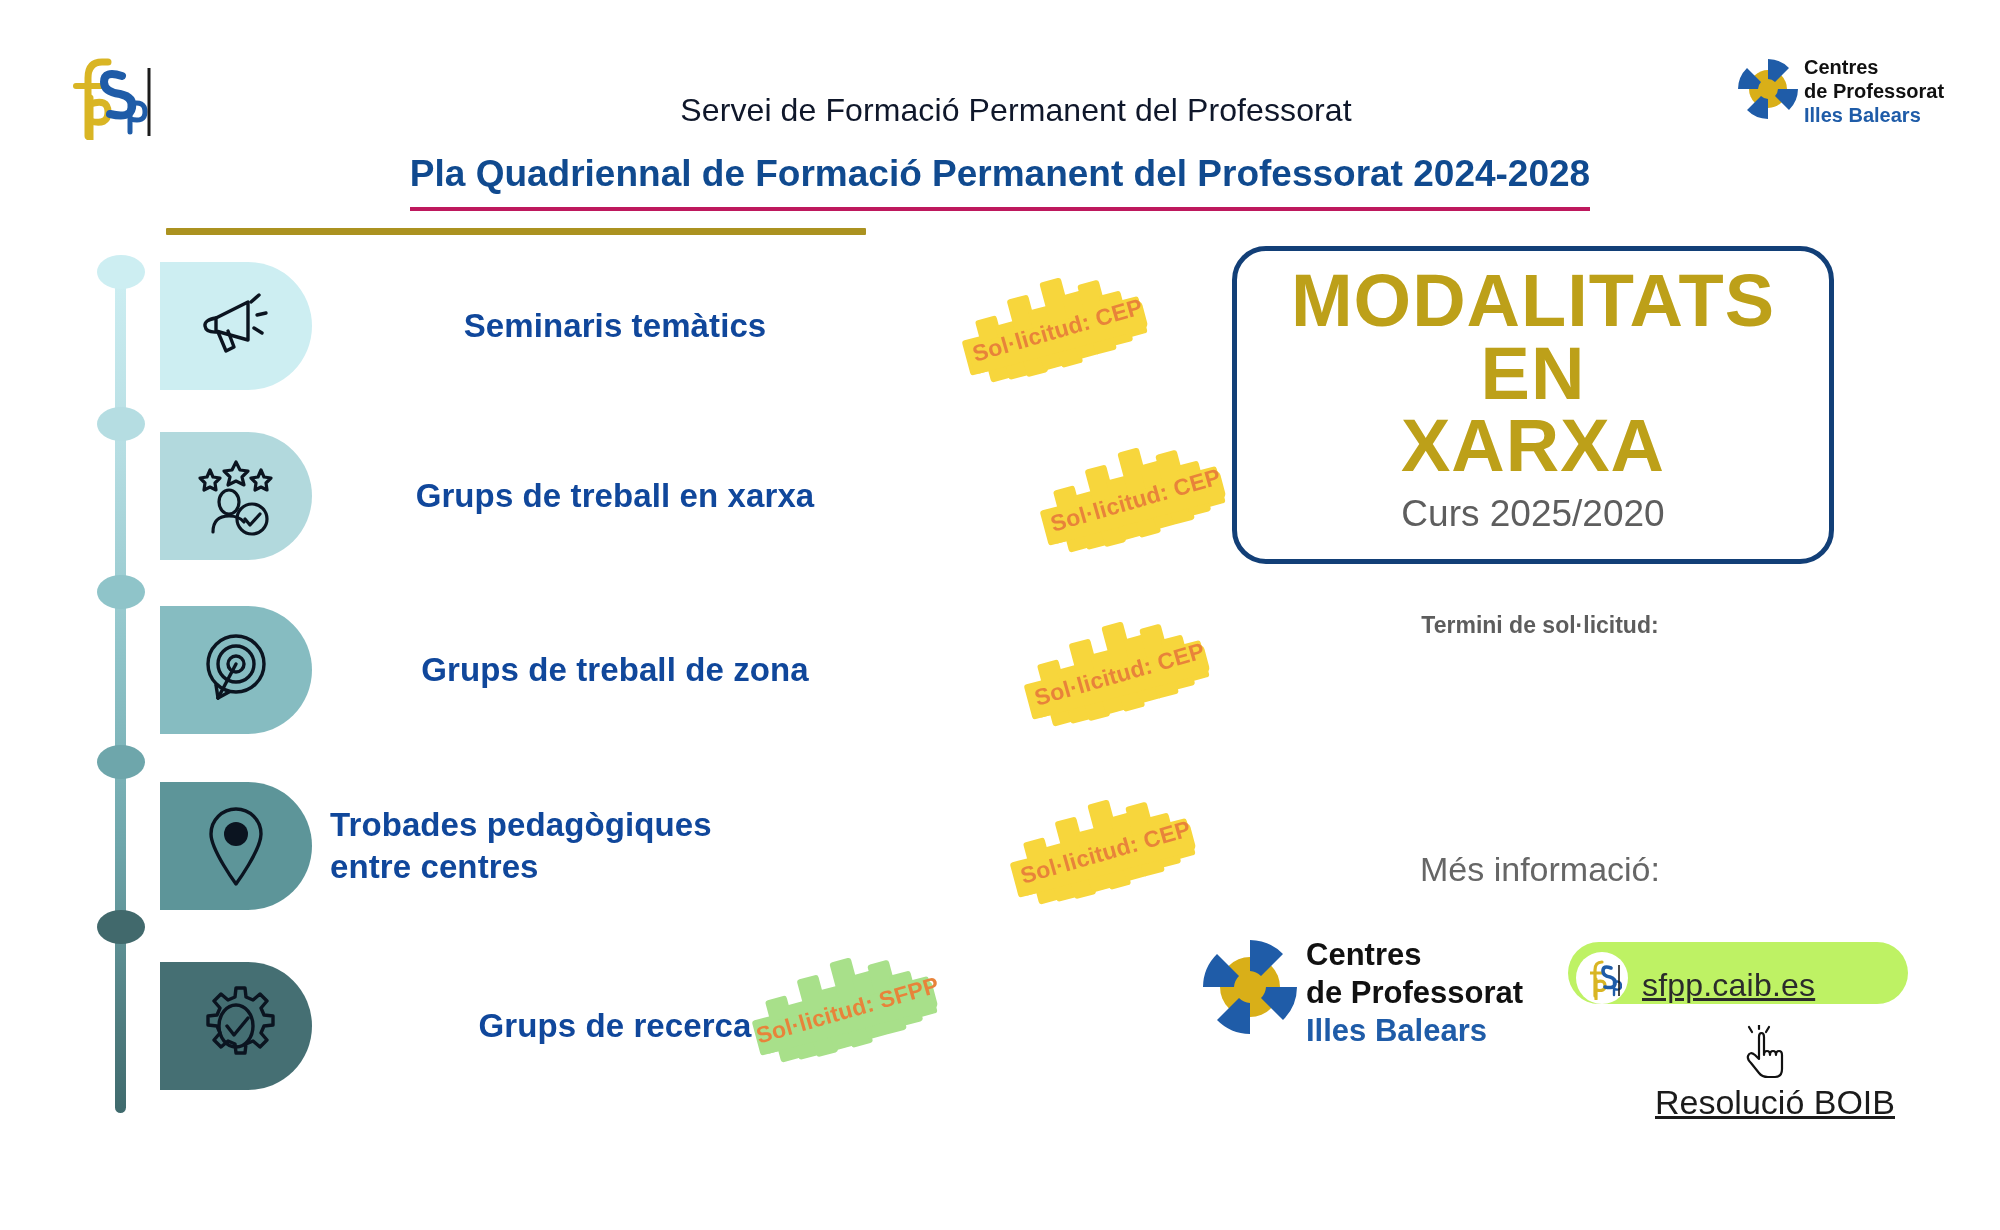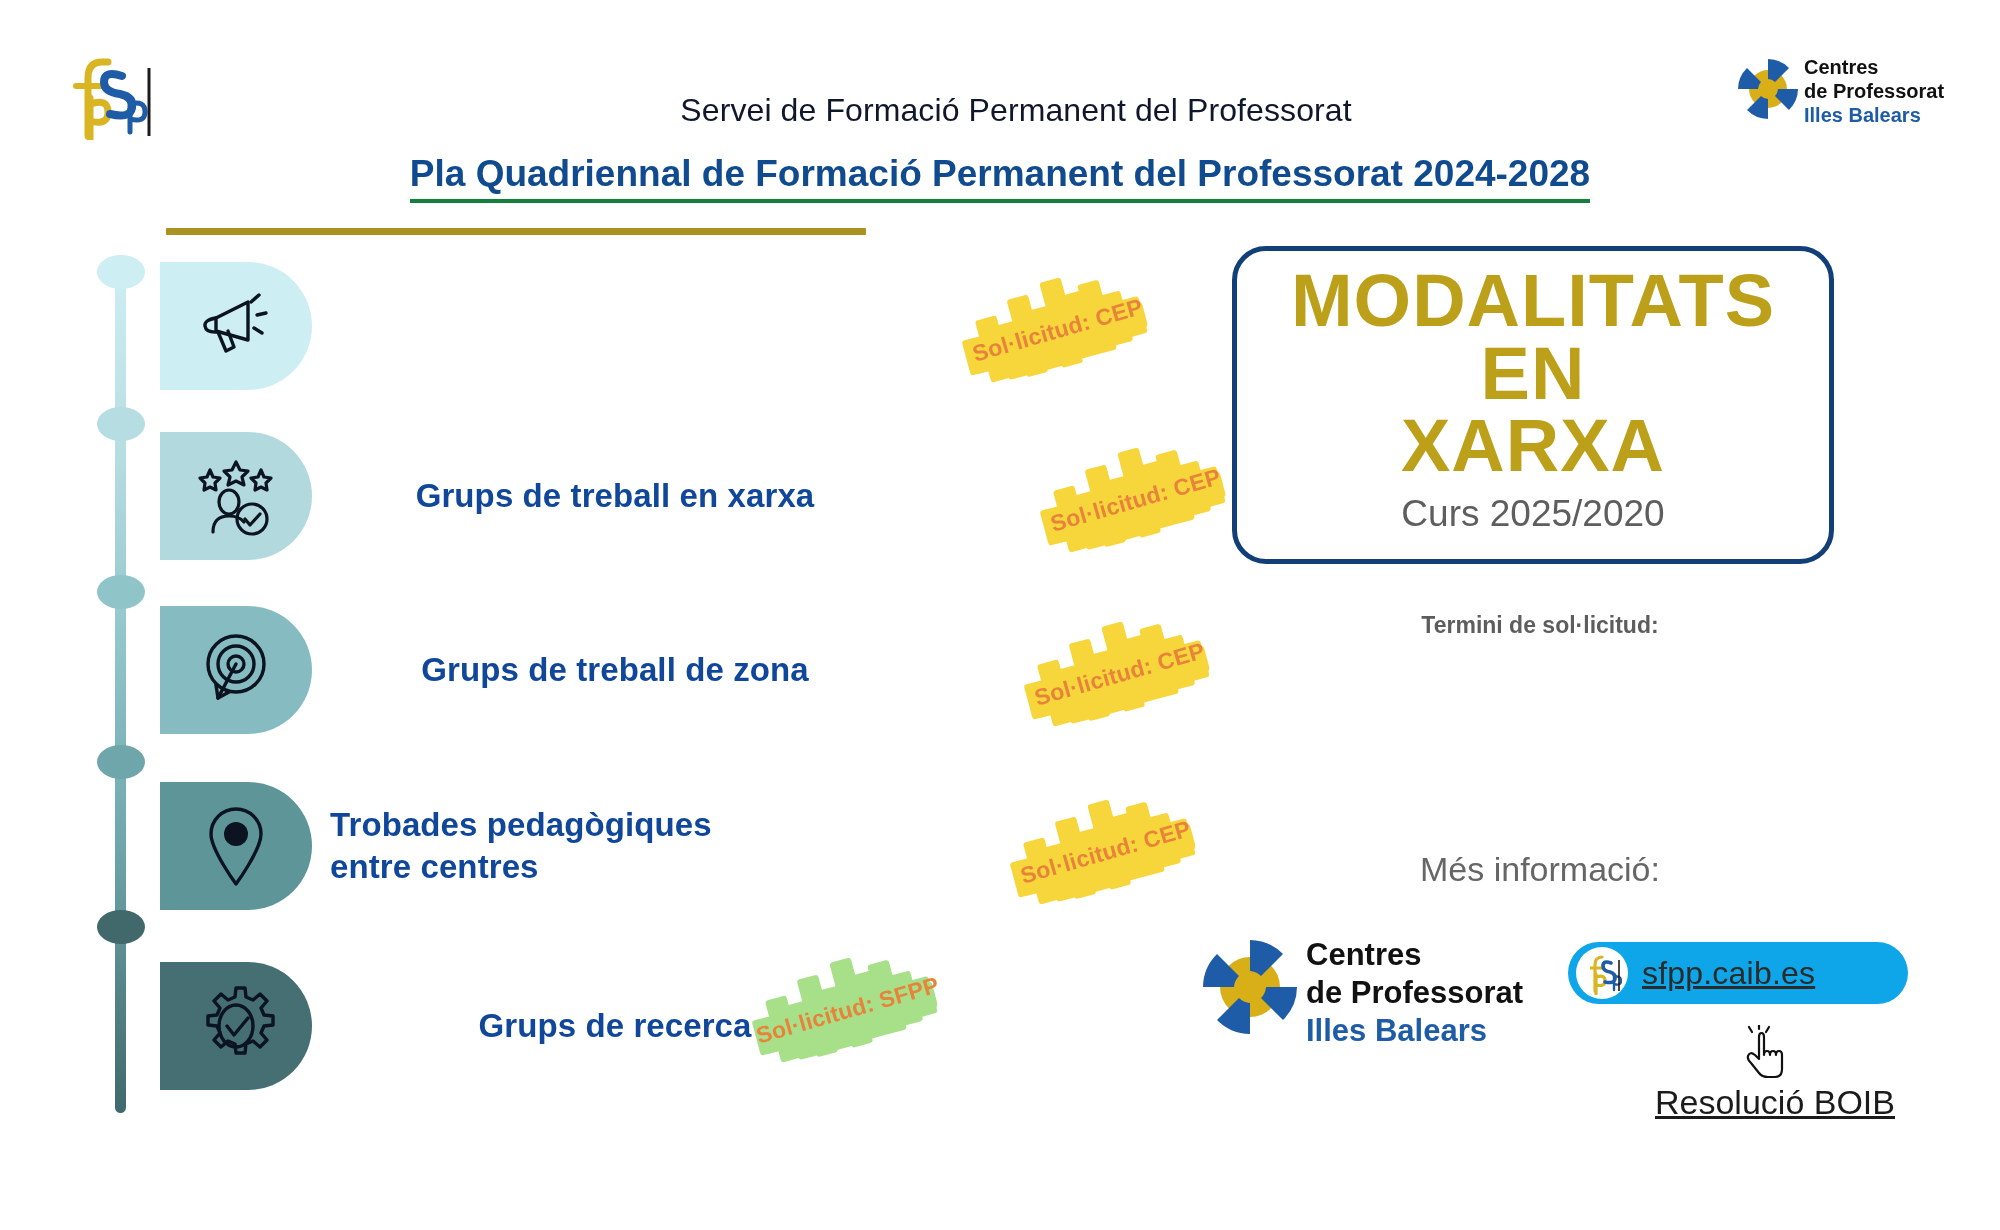--- a/index.html
+++ b/index.html
@@ -44,22 +44,22 @@
   #header-title {
     position: absolute;
     left: 0; top: 153px;
     width: 2000px;
     text-align: center;
     font-size: 37px;
     font-weight: bold;
     color: #104a8f;
   }
   #header-title span {
-    border-bottom: 4px solid #15803d;
-    padding-bottom: 5px;
+    border-bottom: 4px solid #be185d;
+    padding-bottom: 13px;
   }
   #cep-logo-header {
     position: absolute;
     right: 36px;
     top: 50px;
     width: 230px;
     height: 78px;
   }
 
   
@@ -214,24 +214,24 @@
     top: 925px;
     width: 330px;
     height: 122px;
   }
   #url-pill {
     position: absolute;
     left: 1568px;
     top: 942px;
     width: 340px;
     height: 62px;
-    background: #0ea5e9;
+    background: #bef264;
     border-radius: 32px;
     display: flex;
-    align-items: center;
+    align-items: flex-end;
     padding-left: 8px;
     box-sizing: border-box;
   }
   #url-pill .pill-logo {
     width: 52px; height: 52px;
     background: #ffffff;
     border-radius: 50%;
     display: flex; align-items: center; justify-content: center;
     flex: 0 0 auto;
   }
@@ -320,20 +320,23 @@
     <span>
       <svg width="80" height="76" viewBox="0 0 80 76" fill="none" stroke="#0b1420" stroke-width="3.4" stroke-linecap="round" stroke-linejoin="round">
         <path d="M20 30 L52 14 L52 52 L20 43 Z"></path>
         <path d="M20 30 Q8 32 9 38 Q10 45 22 44"></path>
         <path d="M22 44 L30 63 L38 59 L32 43"></path>
         <path d="M55 14 L63 7"></path>
         <path d="M61 27 L70 25"></path>
         <path d="M58 40 L66 45"></path>
       </svg>
     </span>
+  </div>
+  <div class="row-label centered">
+    <span>Seminaris temàtics</span>
   </div>
   <div class="hl" style="left:790px; top:8px;">
     <svg width="215" height="120" viewBox="0 0 215 120">
       <g fill="#f7d63c" transform="rotate(-15 107 60)">
         <rect x="12" y="46" width="22" height="36" rx="3"></rect>
         <rect x="30" y="30" width="22" height="64" rx="3"></rect>
         <rect x="48" y="40" width="22" height="56" rx="3"></rect>
         <rect x="66" y="18" width="22" height="80" rx="3"></rect>
         <rect x="84" y="34" width="22" height="62" rx="3"></rect>
         <rect x="102" y="10" width="22" height="88" rx="3"></rect>

